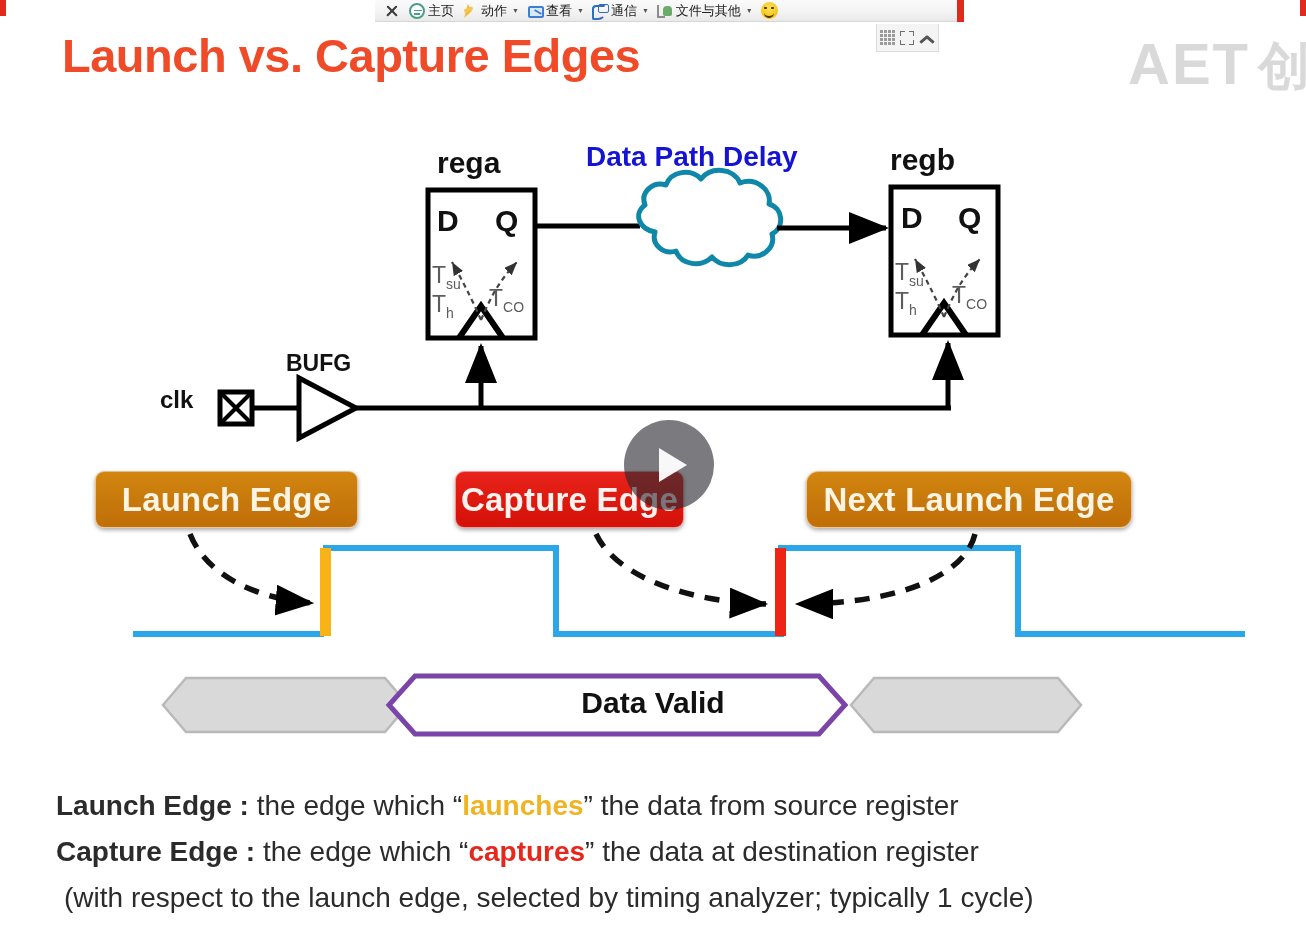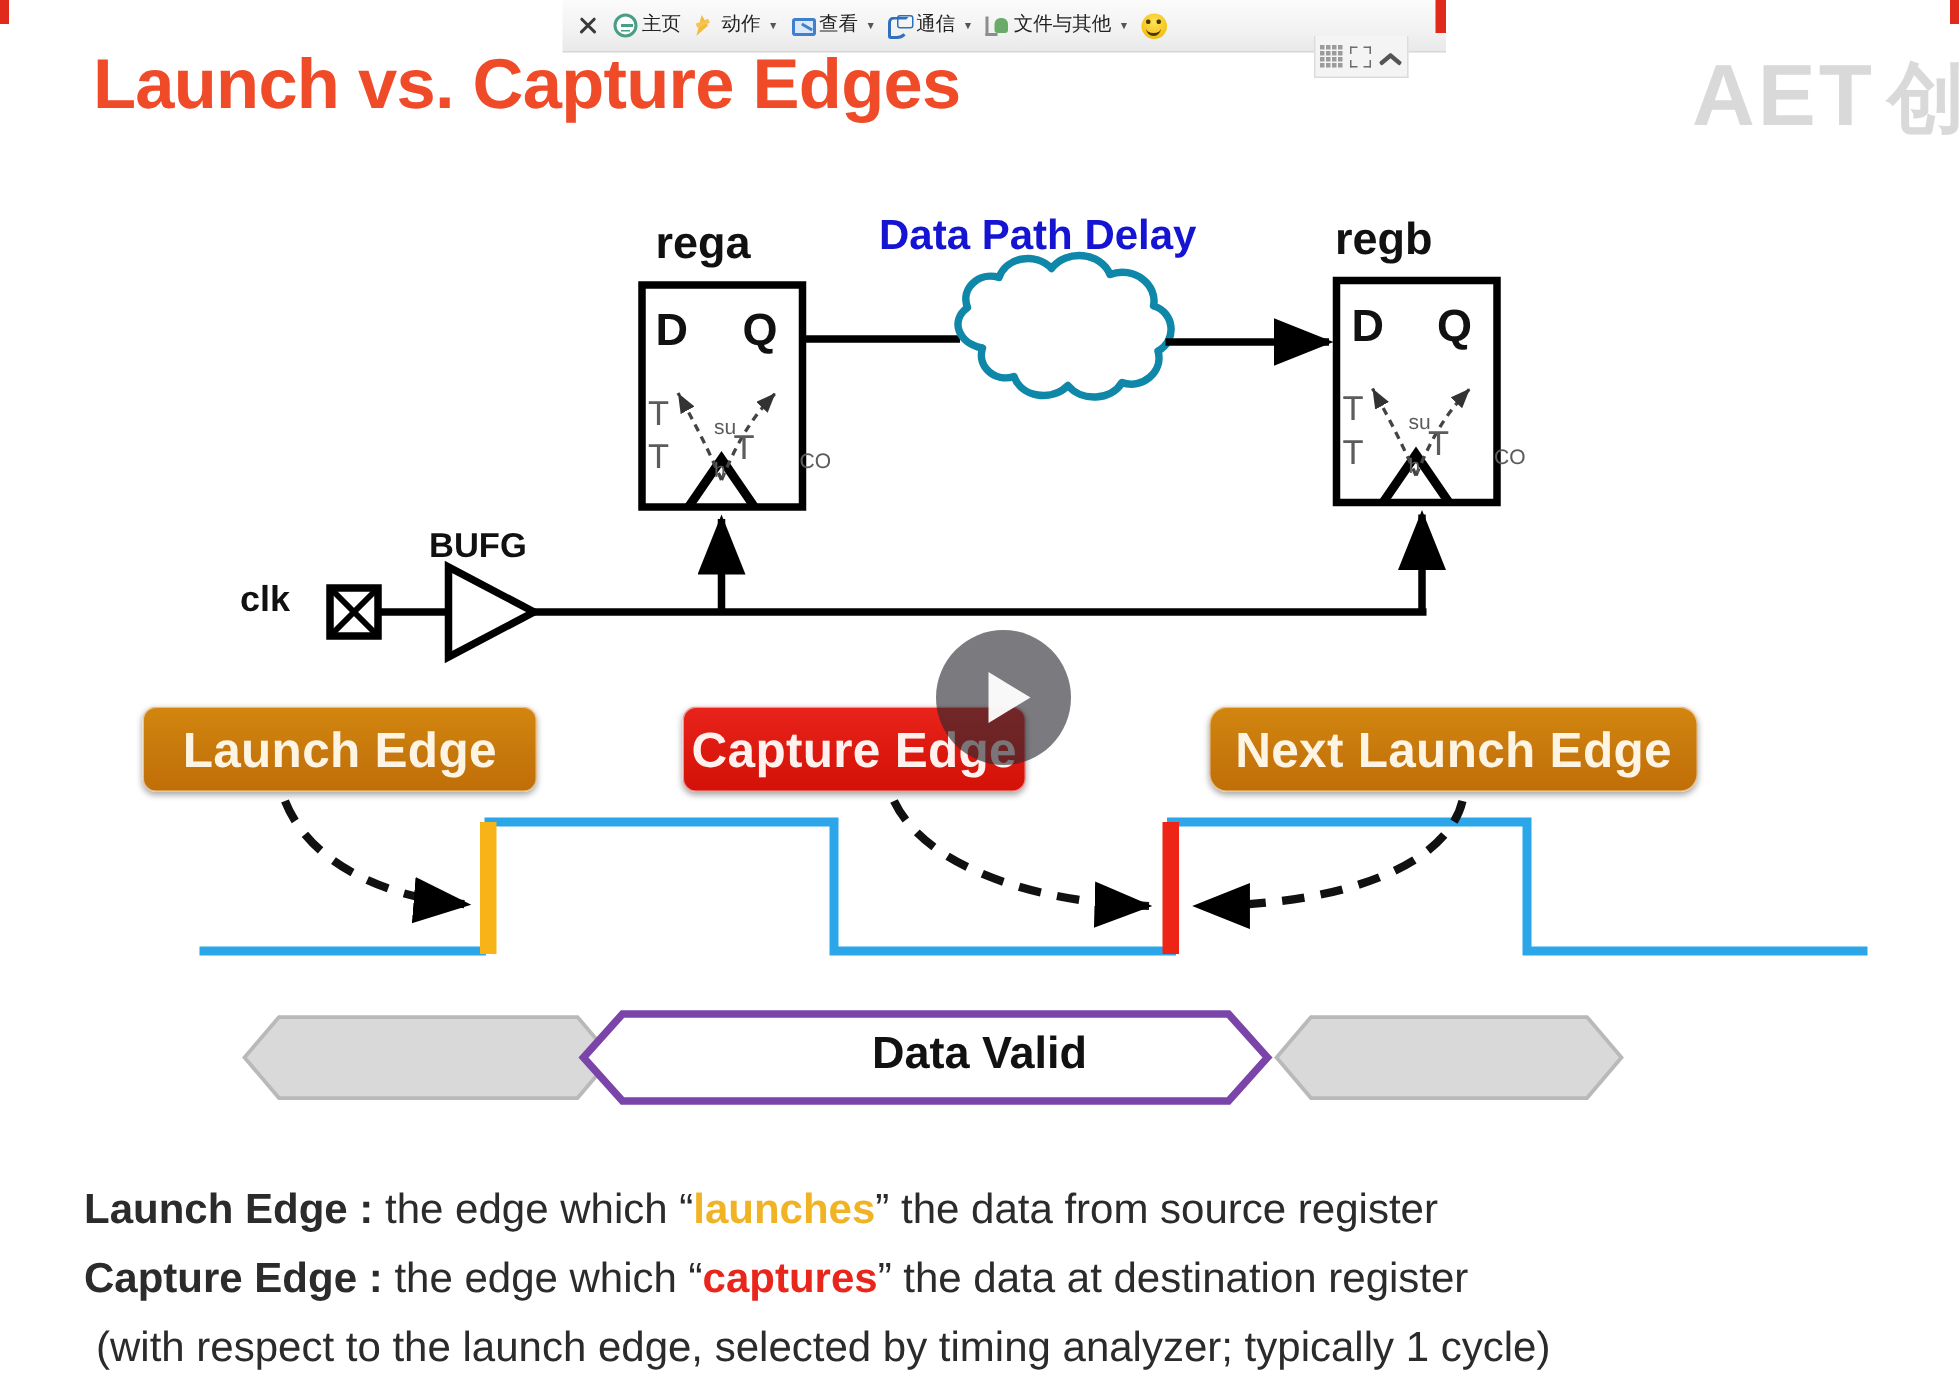--- a/index.html
+++ b/index.html
@@ -10,21 +10,21 @@
     overflow: hidden;
   }
   #root { position: relative; width: 1306px; height: 930px; background:#fff; }
 
   
   .toolbar {
     position: absolute; left: 375px; top: 0; width: 589px; height: 22px;
     background: linear-gradient(to bottom,#fbfbfb 0%, #f2f2f2 60%, #e9e9e9 100%);
     border-bottom: 1px solid #d6d6d6;
     display: flex; align-items: center; gap: 0px;
-    padding: 17px 4px;
+    padding: 4px 4px;
     z-index: 60;
   }
   .tb-item { display:flex; align-items:center; height:22px; padding:0 4px; gap:3px; cursor:default; }
   .tb-label { font-size: 13px; color:#222; font-family:"DejaVu Sans", sans-serif; line-height:22px; white-space:nowrap;}
   .tb-caret { font-size: 7px; color:#555; margin-left:2px; }
   .tb-ico { width:16px; height:16px; display:inline-block; position:relative; flex:0 0 16px;}
 
   .x-close { width:18px; height:18px; position:relative; }
   .x-close:before, .x-close:after{
     content:""; position:absolute; left:2px; top:8px; width:14px; height:2.3px;
@@ -140,21 +140,21 @@
     font-family:"Liberation Sans", sans-serif;
   }
   .pin{
     position:absolute; font-weight:bold; font-size:30px; color:#111;
     font-family:"Liberation Sans", sans-serif;
   }
   .tlab{
     position:absolute; font-size:23px; color:#5c5c5c;
     font-family:"Liberation Sans", sans-serif;
   }
-  .tlab sub{ font-size:14px;margin-left:30px; }
+  .tlab sub{ font-size:14px; }
   .dpd{
     position:absolute; left:586px; top:141px;
     font-weight:bold; font-size:28px; color:#1414d2;
     font-family:"Liberation Sans", sans-serif; white-space:nowrap;
   }
   .clk-label{
     position:absolute; left:160px; top:386px;
     font-weight:bold; font-size:24px; color:#111;
   }
   .bufg-label{

